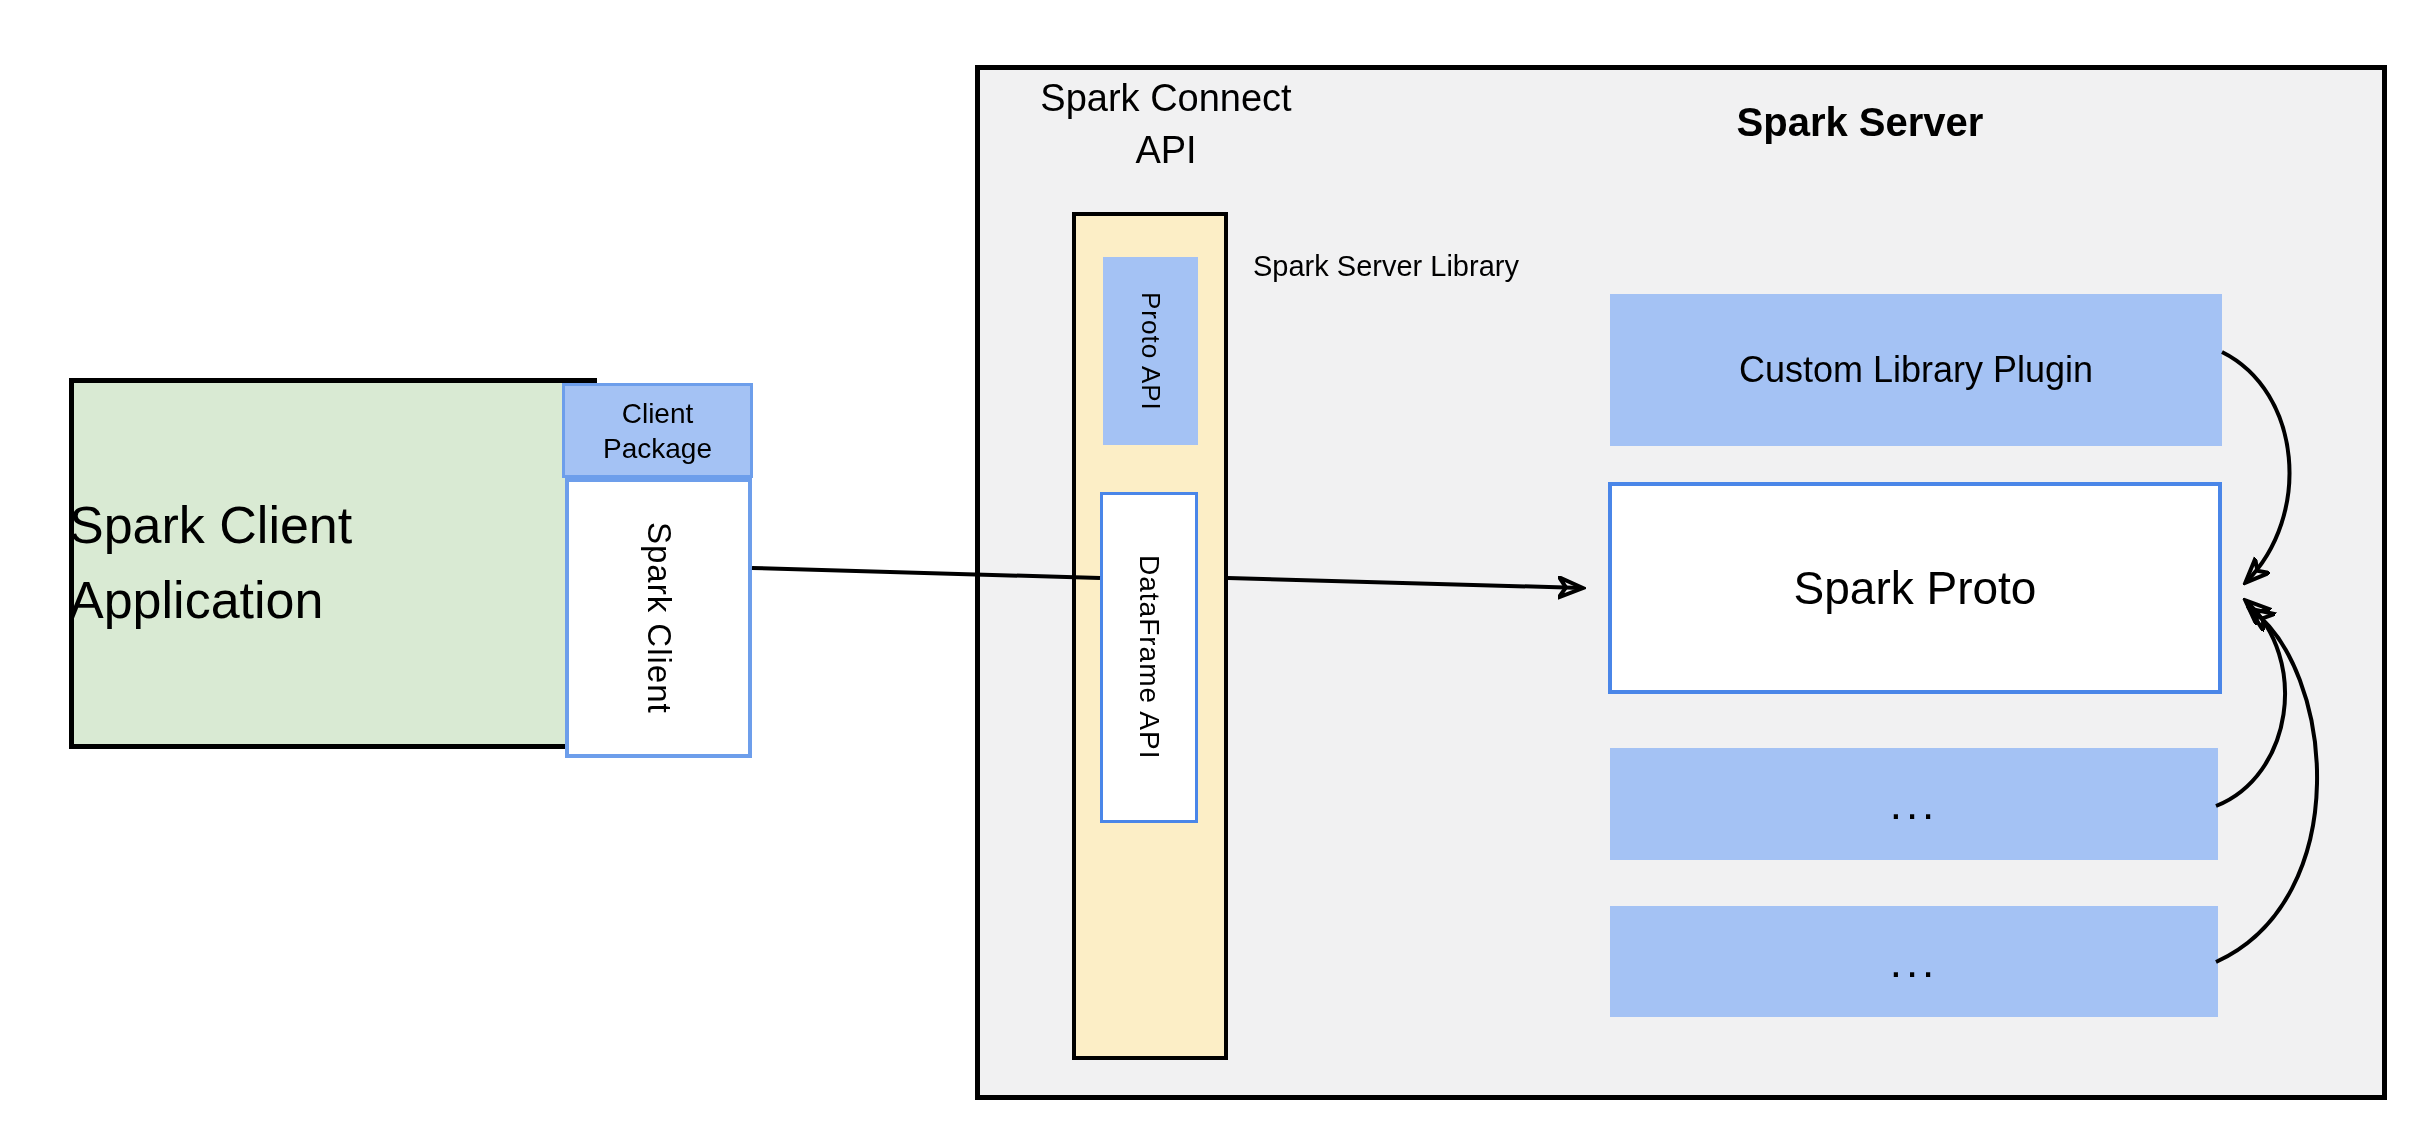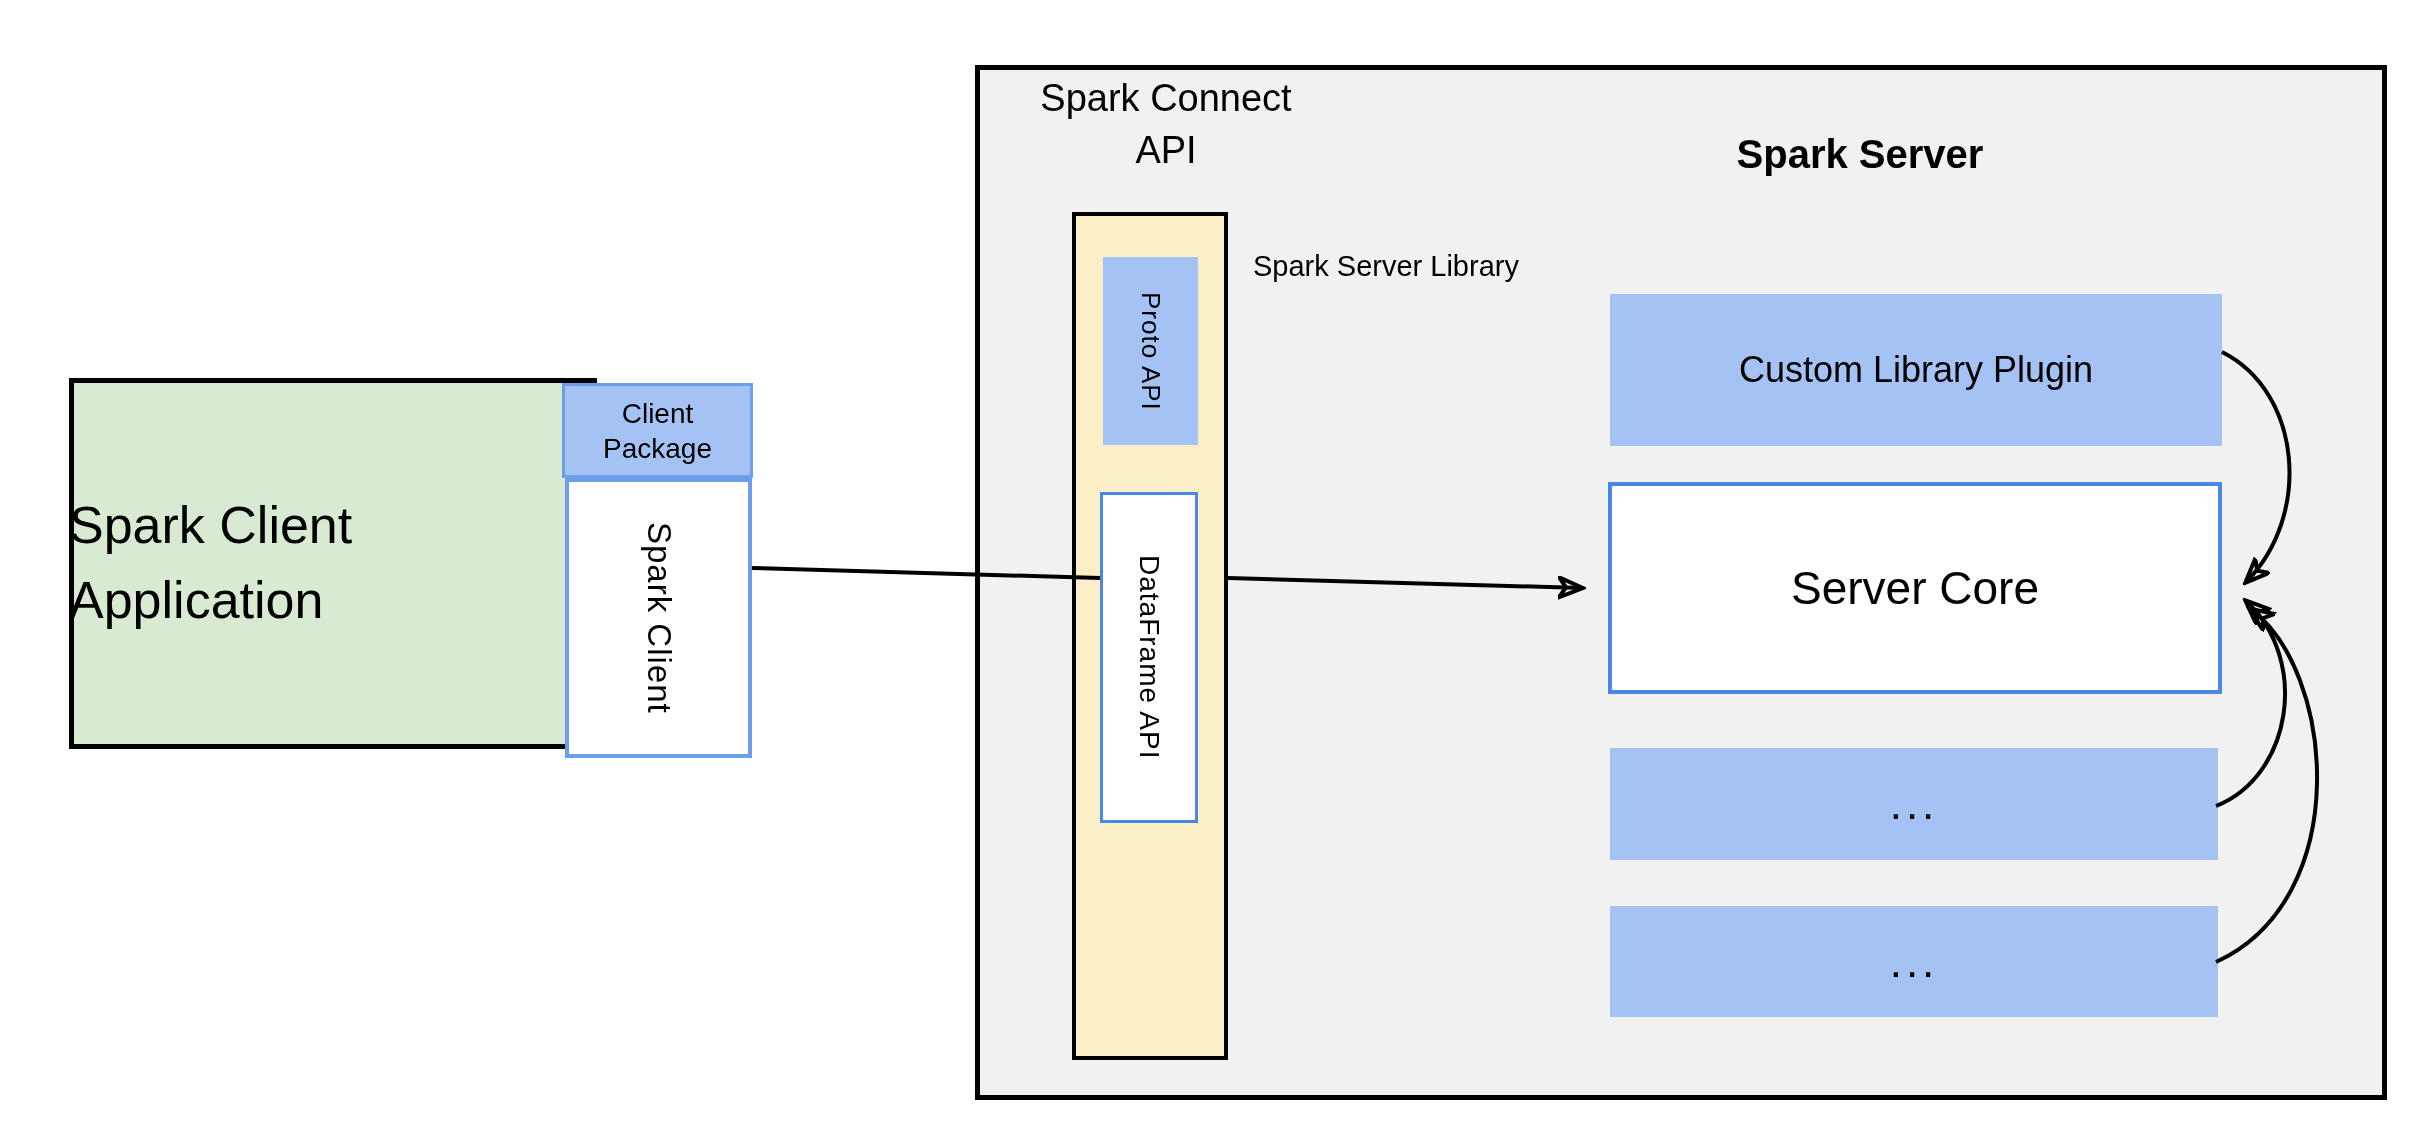--- a/index.html
+++ b/index.html
@@ -29,21 +29,21 @@
     left: 975px; top: 65px; width: 1412px; height: 1035px;
     background: var(--region_fill, #f1f1f2);
     border: 5px solid var(--region_border, #000000);
   }
   .connect-title {
     left: 1010px; top: 72px; width: 312px;
     font-size: 38px; line-height: 1.38; text-align: center;
   }
   .server-title {
     left: 1650px; top: 100px; width: 420px;
-    font-size: 40px; font-weight: bold; text-align: center; margin-top: 32px;
+    font-size: 40px; font-weight: bold; text-align: center;
   }
   
   .yellow-box {
     left: 1072px; top: 212px; width: 156px; height: 848px;
     background: var(--yellow_fill, #fceec6);
     border: 4px solid var(--region_border, #000000);
   }
   .proto-box {
     left: 1103px; top: 257px; width: 95px; height: 188px;
     background: var(--blue_fill, #a4c2f4);
@@ -148,21 +148,21 @@
 
   <div class="abs flexc spark-client-box">
     <span class="vtext">Spark Client</span>
   </div>
 
   <div class="abs flexc plugin-box">
     <span>Custom Library Plugin</span>
   </div>
 
   <div class="abs flexc core-box">
-    <span>Server Core</span>
+    <span>Spark Proto</span>
   </div>
 
   <div class="abs flexc more-box-1">
     <span>...</span>
   </div>
 
   <div class="abs flexc more-box-2">
     <span>...</span>
   </div>
 

